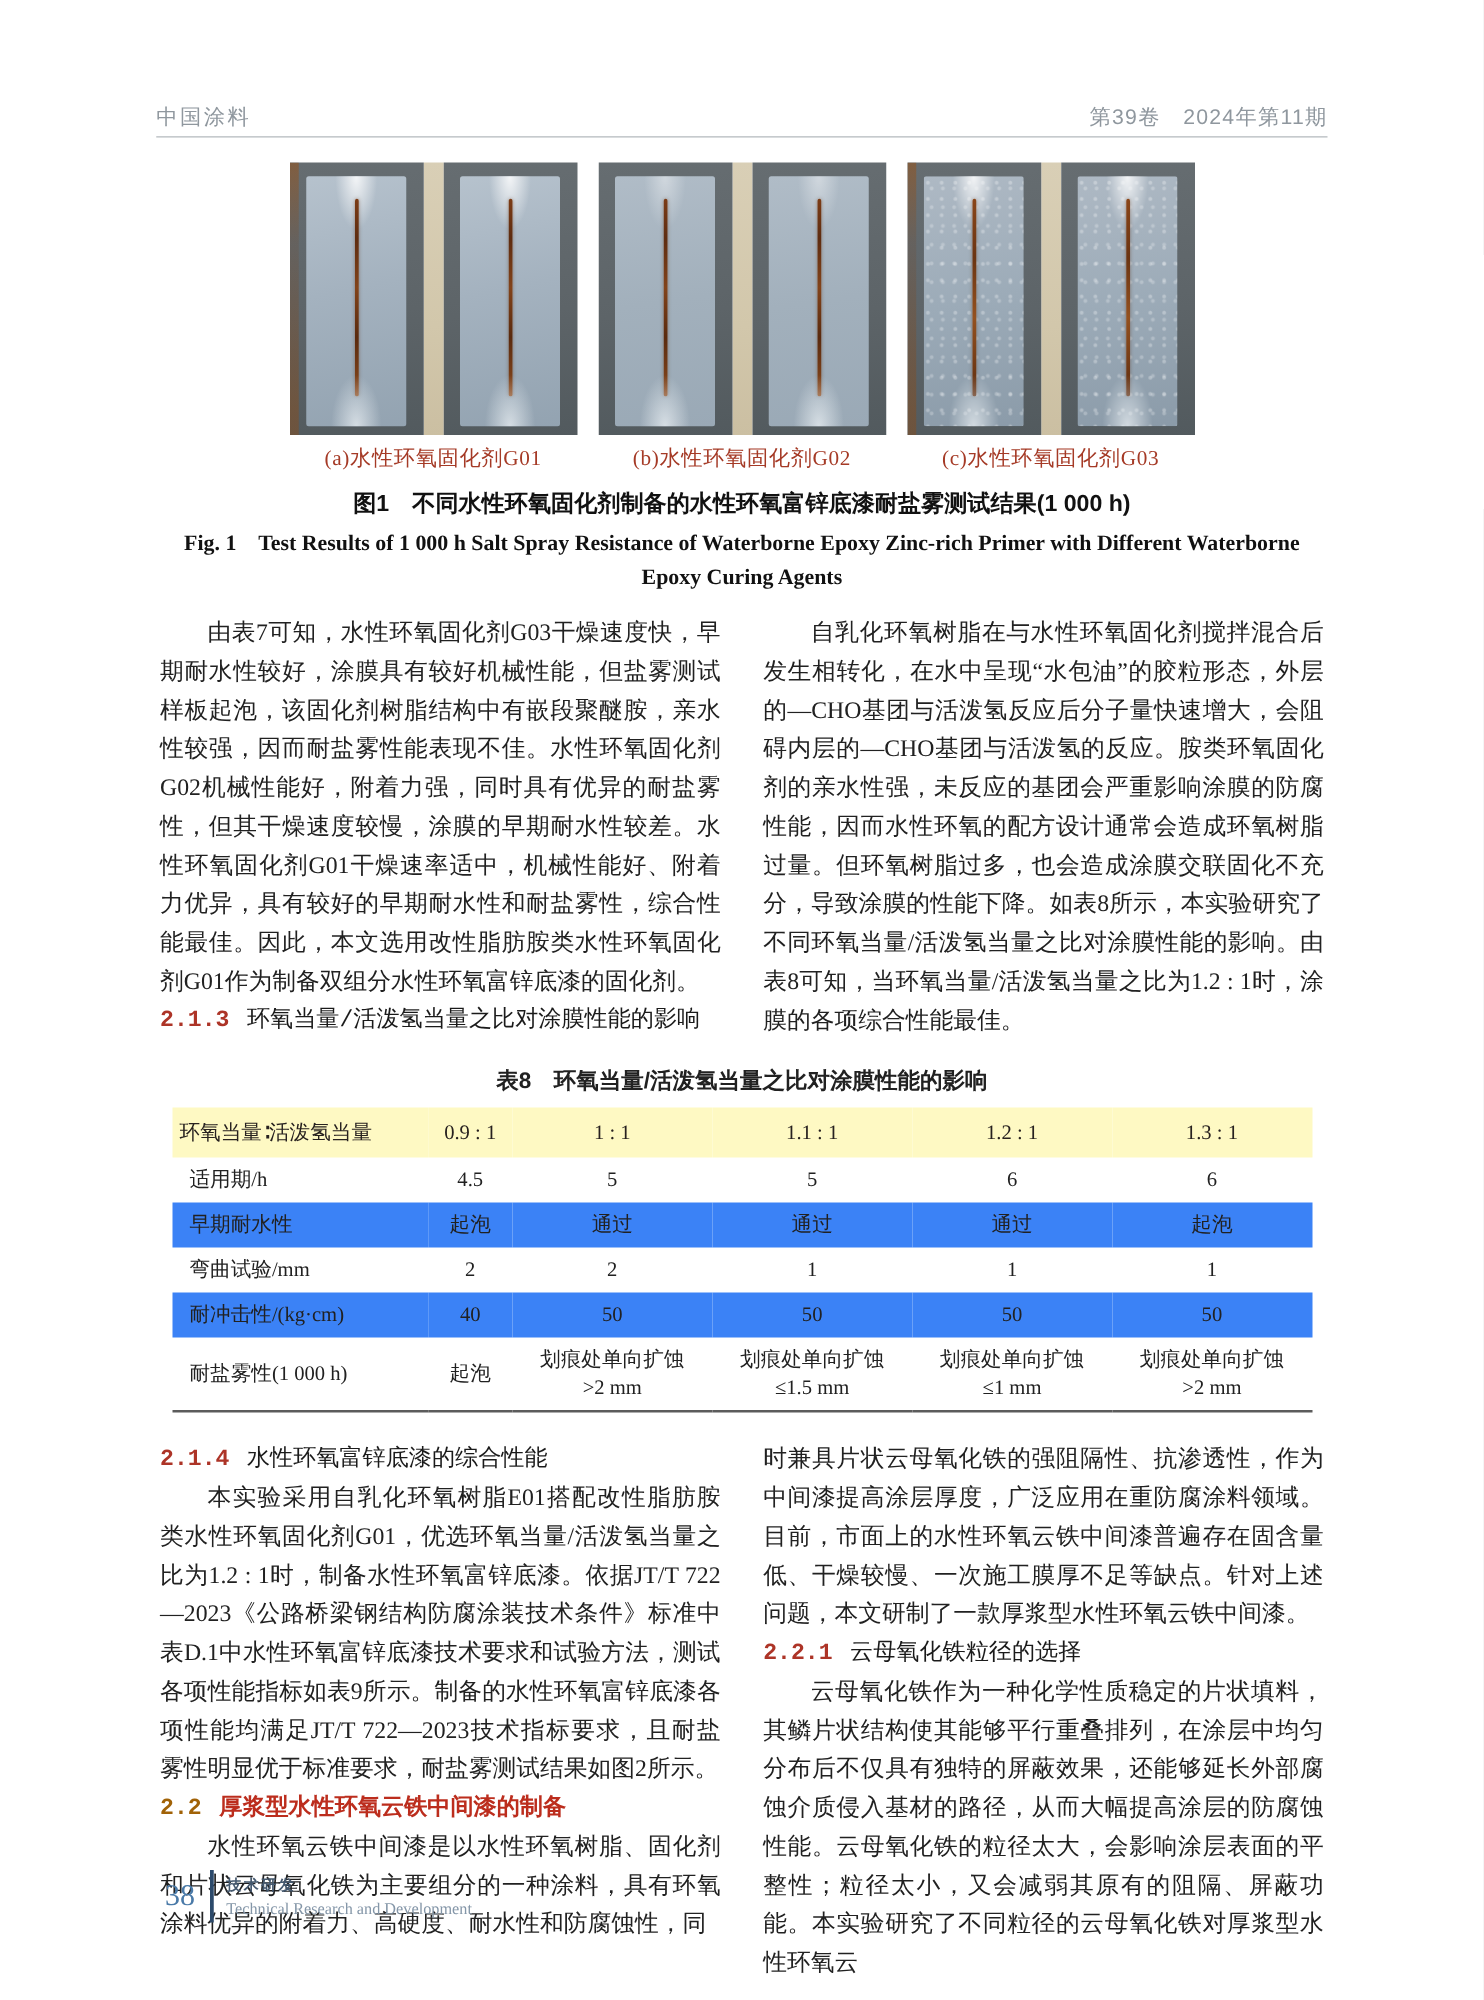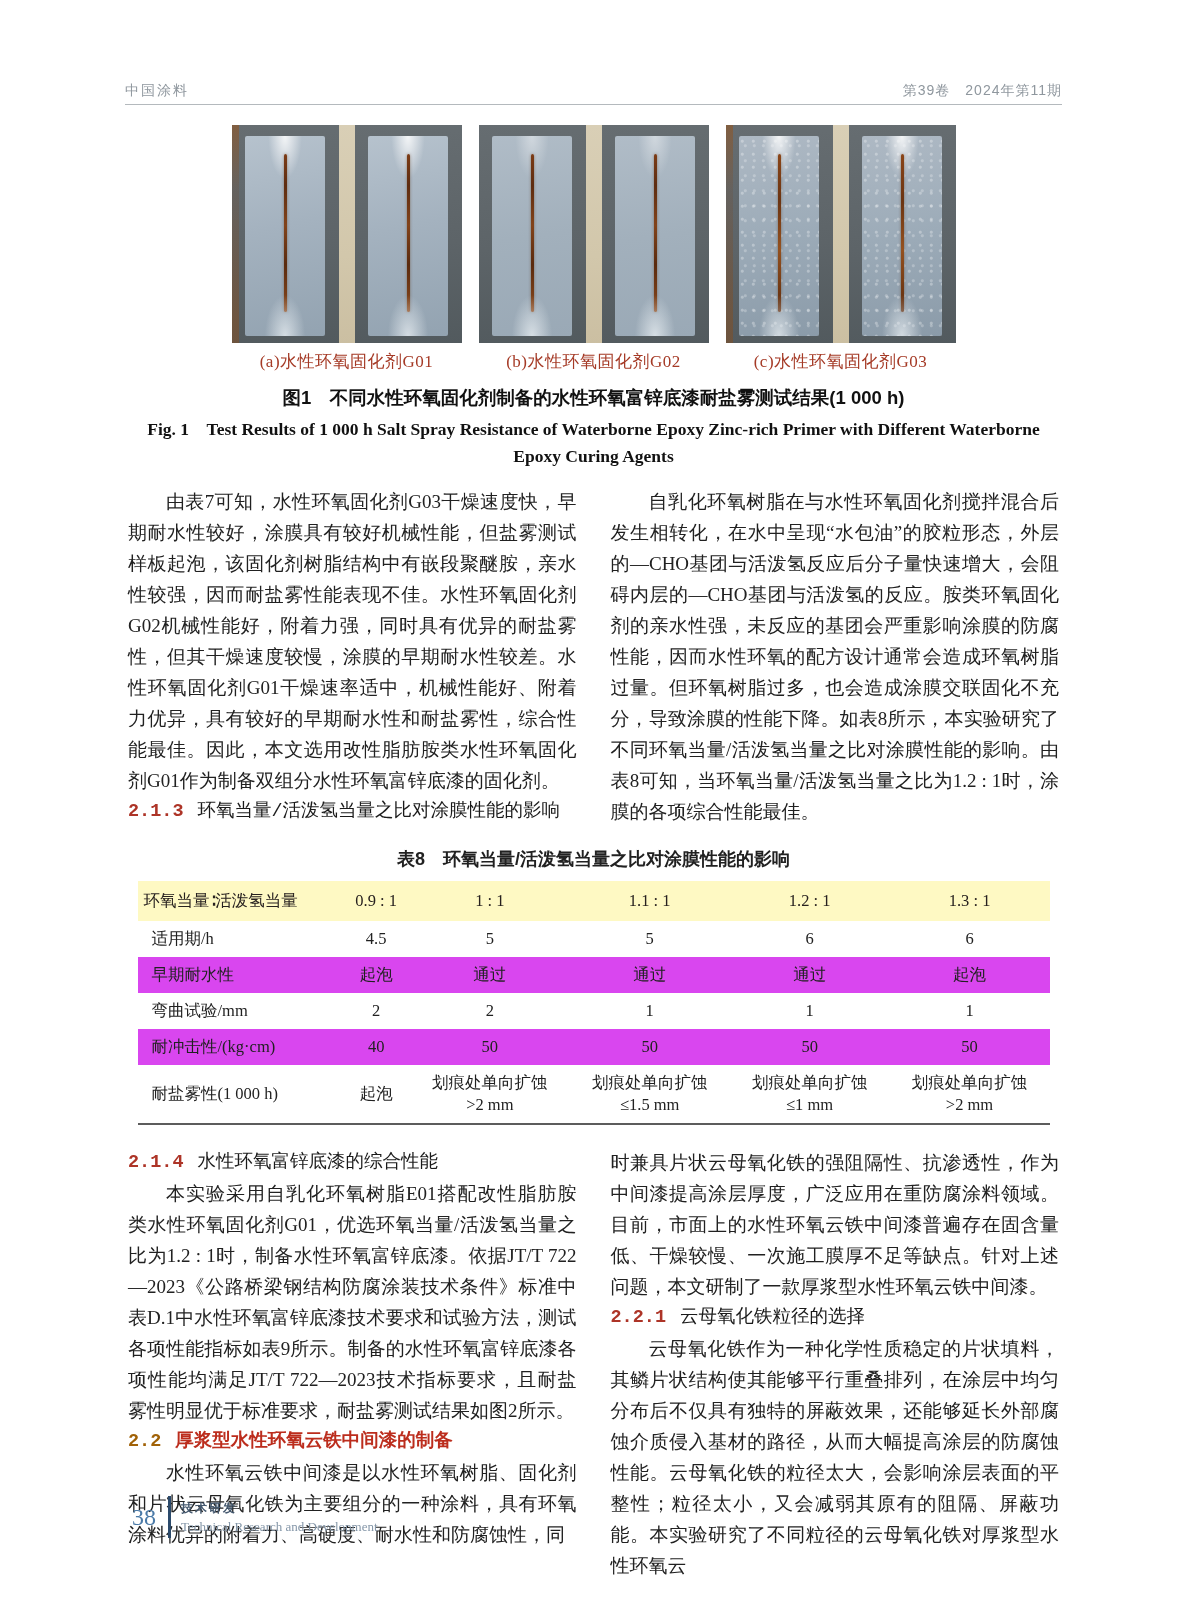--- a/index.html
+++ b/index.html
@@ -14,21 +14,21 @@
     overflow: hidden;
   }
   
   .pg-header {
     margin: 0 125px; padding-top: 82px;
     display: flex; justify-content: space-between; align-items: flex-end;
     border-bottom: 1px solid #b4b9bd;
     padding-bottom: 4px;
     color: #8f979e;
     font-family: "Liberation Sans", "DejaVu Sans", sans-serif;
-    font-size: 14px; letter-spacing: 2px;
+    font-size: 17px; letter-spacing: 2px;
   }
   .pg-header .issue { letter-spacing: 1px; }
   
   .figure-wrap { width: 724px; margin: 20px auto 0; }
   .photo-row { display: flex; gap: 17px; }
   .photo-group { display: flex; width: 230px; height: 218px; }
   .photo-cell { flex: 1; position: relative; overflow: hidden;
     background: linear-gradient(175deg, #666d71 0%, #5d6468 55%, #525a5e 100%); }
   .photo-cell.edge-rust::after {
     content:""; position:absolute; left:0; top:0; bottom:0; width:7px;
@@ -97,21 +97,21 @@
     font-weight: bold; font-size: 18px;
   }
   .tbl-cap-en { margin-top: 5px; text-align: center; font-weight: bold; font-size: 17.5px; }
   table.t8 {
     width: 912px; margin: 10px auto 0; border-collapse: collapse;
     font-size: 16.5px; border-bottom: 2.5px solid #5c5c5c;
   }
   table.t8 td { padding: 7px 6px; text-align: center; vertical-align: middle; white-space: pre-line; line-height: 22px; }
   table.t8 td:first-child { text-align: left; padding-left: 14px; width: 205px; }
   table.t8 tr.hdr td { background: #fef9c3; color: #27211f; padding: 9px 6px; }
-  table.t8 tr.alt td { background: #d946ef; }
+  table.t8 tr.alt td { background: #3b82f6; }
   
   .pg-footer {
     position: absolute; left: 132px; top: 1496px;
     display: flex; align-items: center;
     font-family: "Liberation Sans", "DejaVu Sans", sans-serif;
   }
   .pg-footer .pageno { font-size: 24px; color: #4a7aa8; font-family: "Liberation Serif","DejaVu Serif",serif; }
   .pg-footer .vbar { width: 3px; height: 42px; background: #2c4a6b; margin: 0 10px 0 12px; }
   .pg-footer .col-zh { font-size: 12px; font-weight: bold; color: #44586e; letter-spacing: 2px; }
   .pg-footer .col-en { font-size: 13px; color: #8496a8; font-family: "Liberation Serif","DejaVu Serif",serif; margin-top: 2px; }

